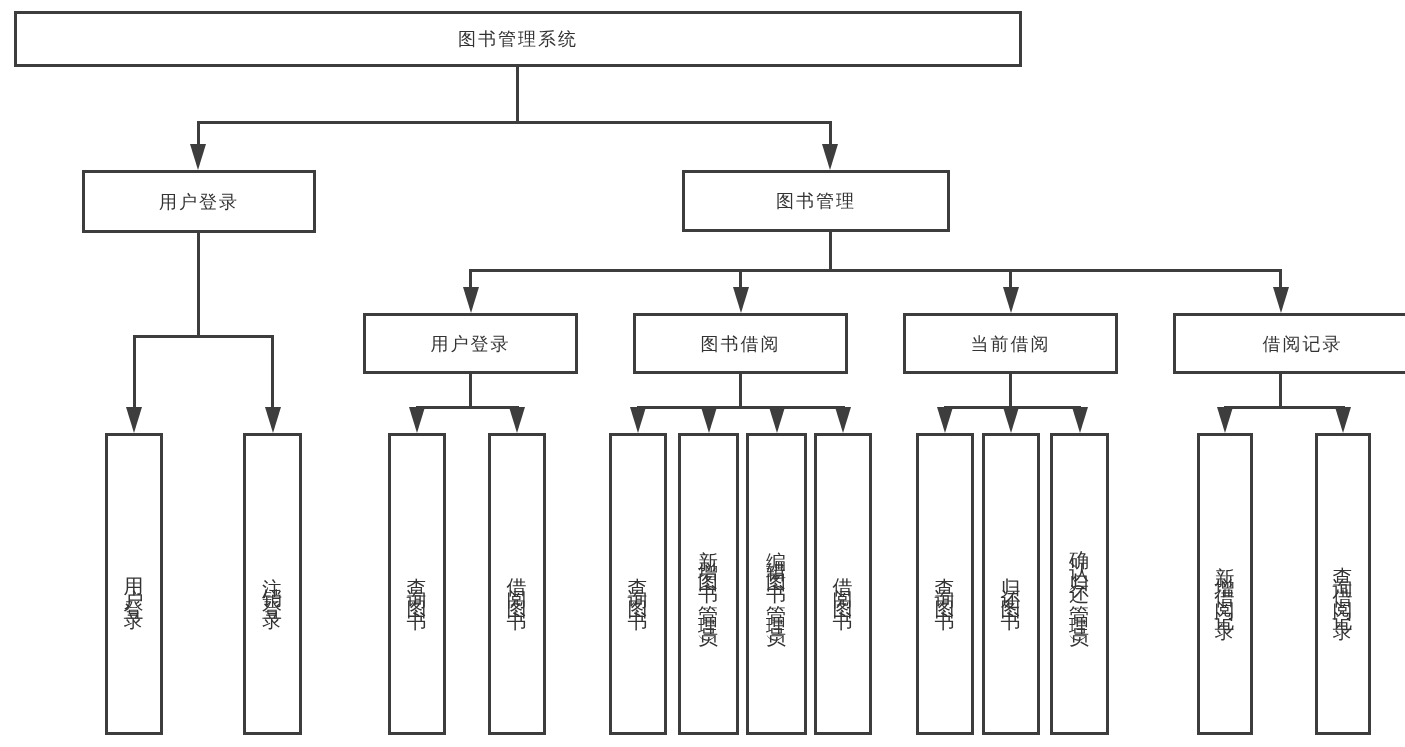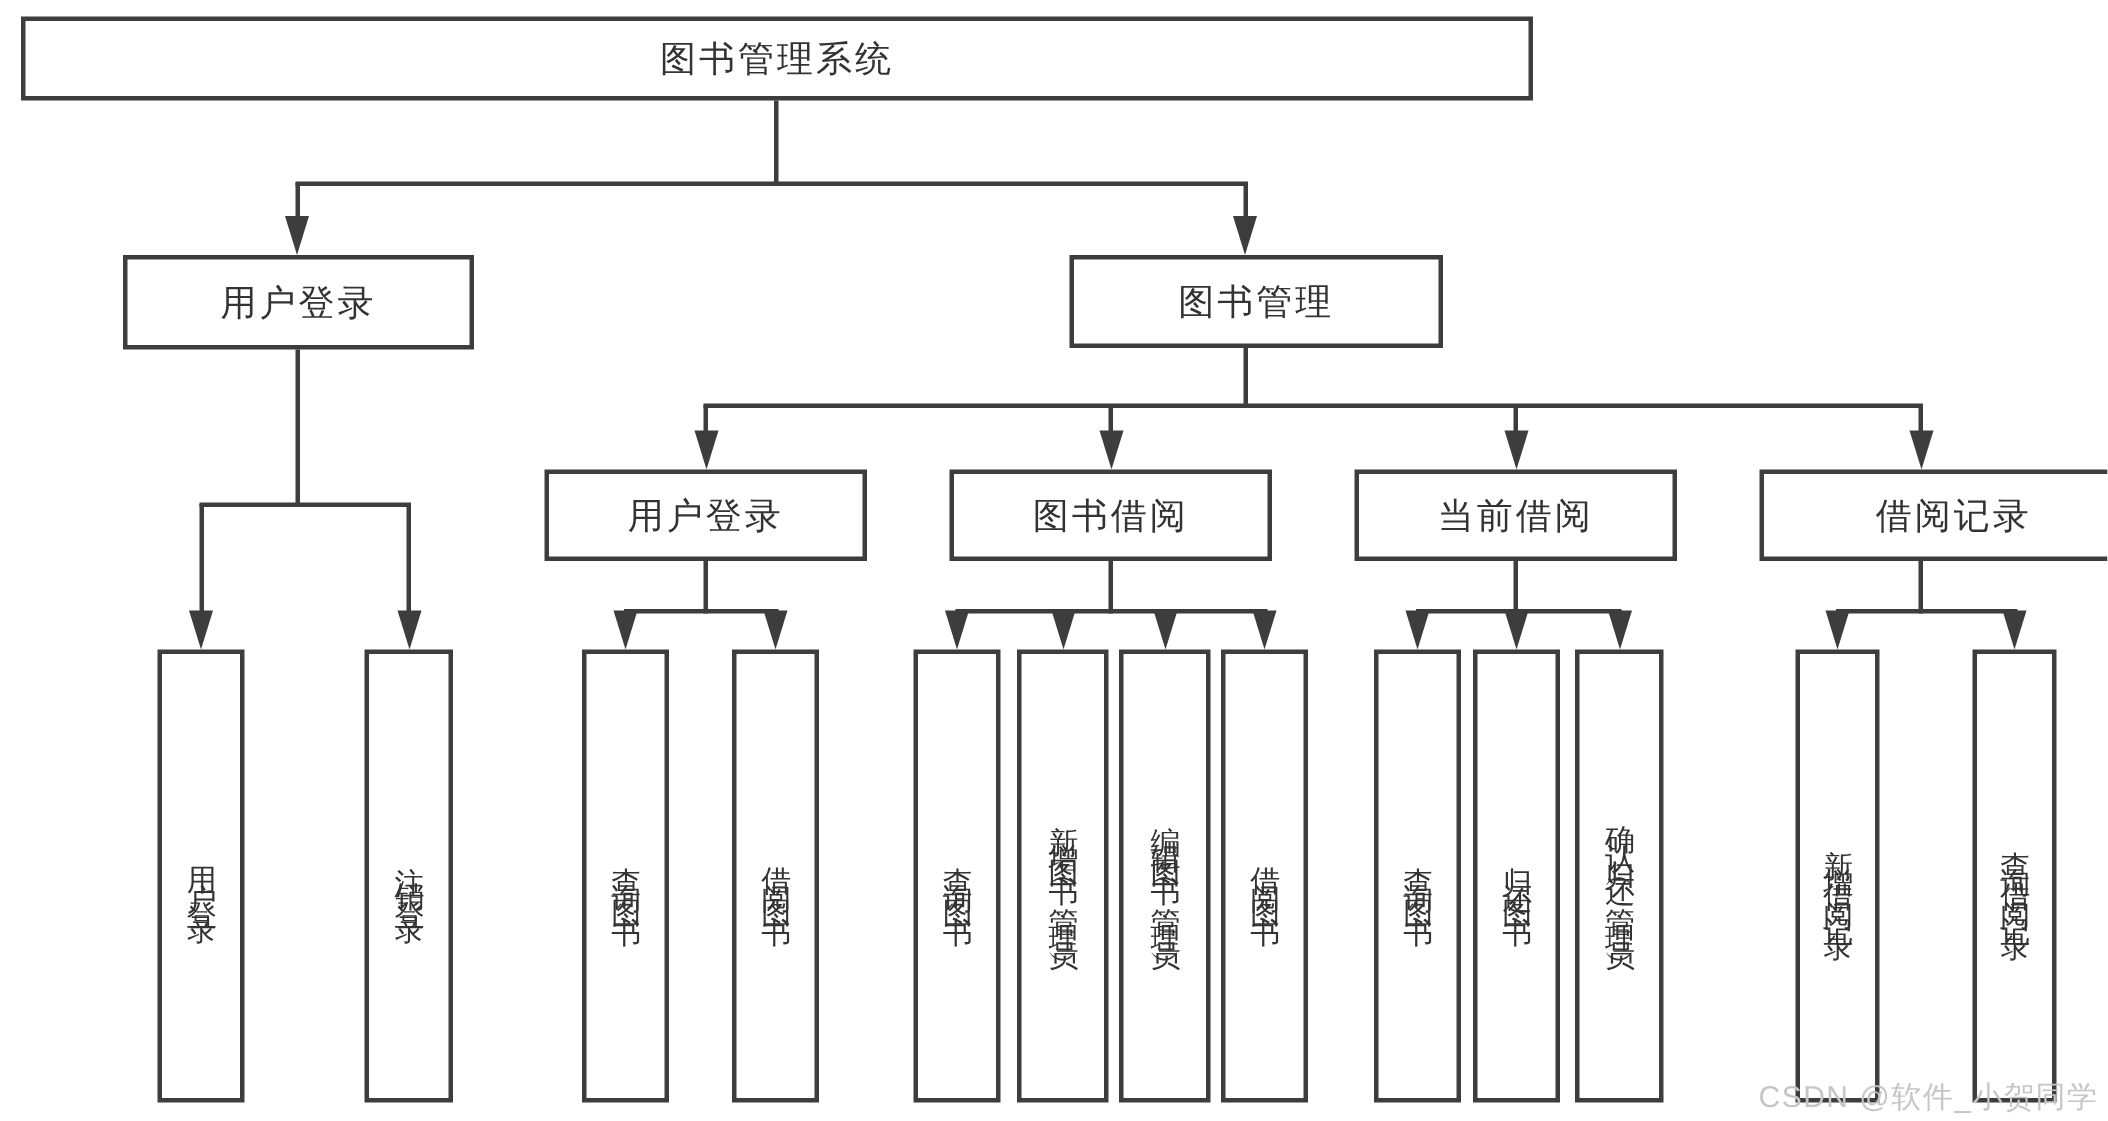--- a/index.html
+++ b/index.html
@@ -14,21 +14,21 @@
     position:absolute;
     background:#ffffff;
     border:3px solid #3d3d3d;
     box-sizing:border-box;
     display:flex;
     align-items:center;
     justify-content:center;
     color:#333333;
   }
   .node.h span{
-    font-size:24px;
+    font-size:18px;
     letter-spacing:2px;
     white-space:nowrap;
   }
   .node.v span{
     writing-mode:vertical-rl;
     text-orientation:mixed;
     font-size:20px;
     letter-spacing:11px;
     line-height:1;
   }
@@ -54,21 +54,21 @@
 
 <div id="stage">
 
   <div class="node h" style="left:14px;top:11px;width:1008px;height:56px">
     <span>图书管理系统</span>
   </div>
 
   <div class="node h" style="left:82px;top:170px;width:234px;height:63px">
     <span>用户登录</span>
   </div>
-  <div class="node h" style="left:713px;top:170px;width:249px;height:62px">
+  <div class="node h" style="left:682px;top:170px;width:268px;height:62px">
     <span>图书管理</span>
   </div>
 
   <div class="node h" style="left:363px;top:313px;width:215px;height:61px">
     <span>用户登录</span>
   </div>
   <div class="node h" style="left:903px;top:313px;width:215px;height:61px">
     <span>当前借阅</span>
   </div>
   <div class="node h" style="left:633px;top:313px;width:215px;height:61px">
@@ -115,21 +115,20 @@
     <span>确认归还（管理员）</span>
   </div>
 
   <div class="node v" style="left:1197px;top:433px;width:56px;height:302px">
     <span>新增借阅记录</span>
   </div>
   <div class="node v" style="left:1315px;top:433px;width:56px;height:302px">
     <span>查询借阅记录</span>
   </div>
 
-  <div id="watermark">CSDN @软件_小贺同学</div>
 <div class="cline" style="left: 516px; top: 67px; width: 3px; height: 56.5px;"></div>
     <div class="cline" style="left: 196.5px; top: 120.5px; width: 635px; height: 3px;"></div>
     <div class="cline" style="left: 196.5px; top: 122px; width: 3px; height: 28px;"></div>
     <div class="carrow" style="left: 190px; top: 144px;"></div>
     <div class="cline" style="left: 828.5px; top: 122px; width: 3px; height: 28px;"></div>
     <div class="carrow" style="left: 822px; top: 144px;"></div>
     <div class="cline" style="left: 196.5px; top: 233px; width: 3px; height: 104.5px;"></div>
     <div class="cline" style="left: 132.5px; top: 334.5px; width: 141.5px; height: 3px;"></div>
     <div class="cline" style="left: 132.5px; top: 336px; width: 3px; height: 77px;"></div>
     <div class="carrow" style="left: 126px; top: 407px;"></div>

